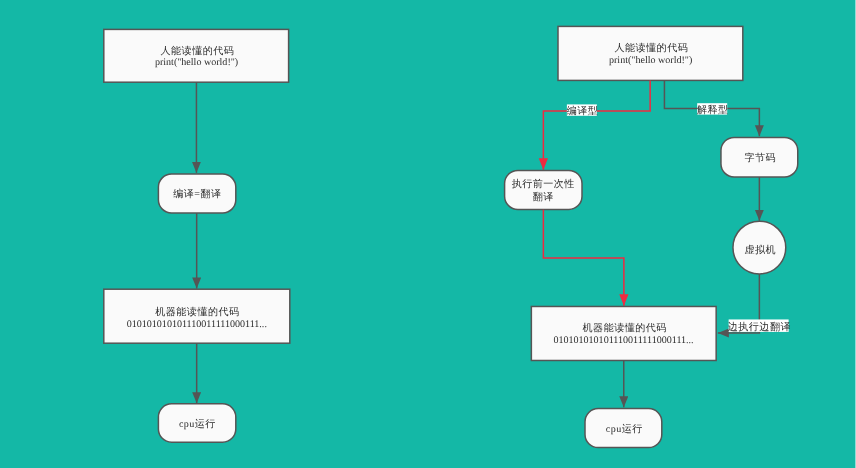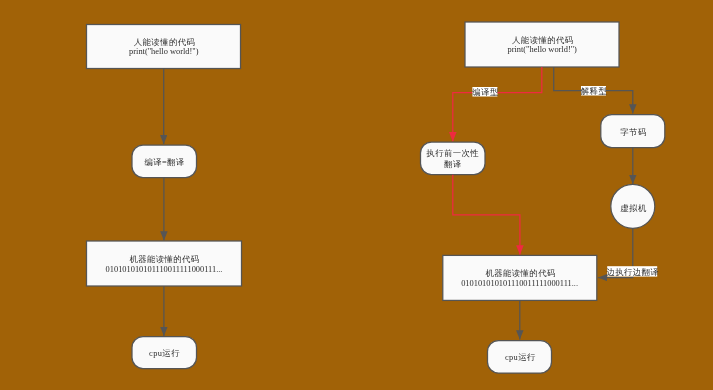--- a/index.html
+++ b/index.html
@@ -1,17 +1,17 @@
 <!DOCTYPE html>
 <html><head>
 <meta charset="utf-8">
 <style>
   html,body{margin:0;padding:0;background:#ffffff;-webkit-font-smoothing:antialiased;}
   text{-webkit-font-smoothing:antialiased;}
-  #page{position:relative;width:713px;height:390px;background:#a16207;overflow:hidden;}
+  #page{position:relative;width:713px;height:390px;background:#14b8a6;overflow:hidden;}
   svg{display:block;}
   .nd{fill:#fafafa;stroke:#555555;stroke-width:1.25;}
   .ln{fill:none;stroke:#555555;stroke-width:1.25;}
   .rln{fill:none;stroke:#ef2a40;stroke-width:1.25;}
   .tx{font-family:"Liberation Serif",serif;font-size:8.4px;fill:#2b2b2b;text-anchor:middle;letter-spacing:0.4px;}
   .lblbg{fill:#ffffff;stroke:none;}
   .tmono{font-family:"Liberation Serif",serif;font-size:8.4px;fill:#2b2b2b;text-anchor:middle;}
 </style>
 </head>
 <body>

